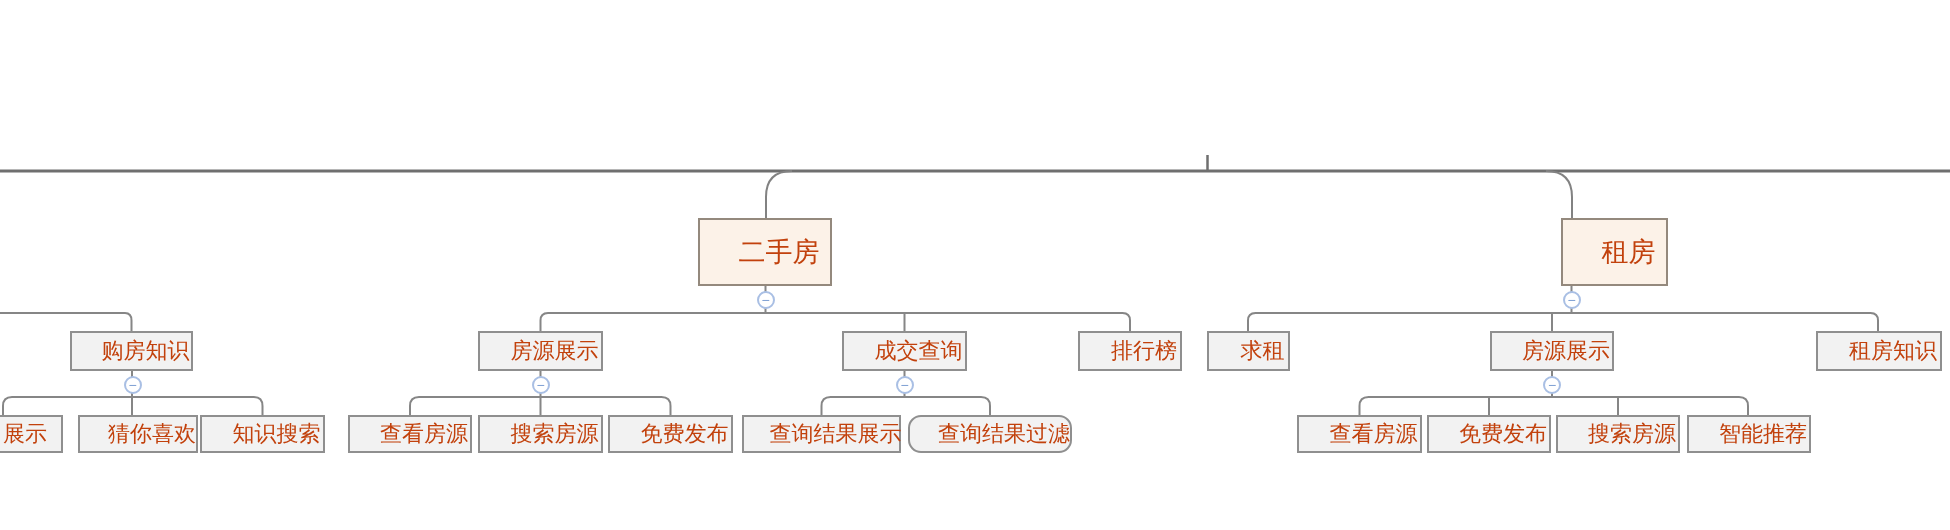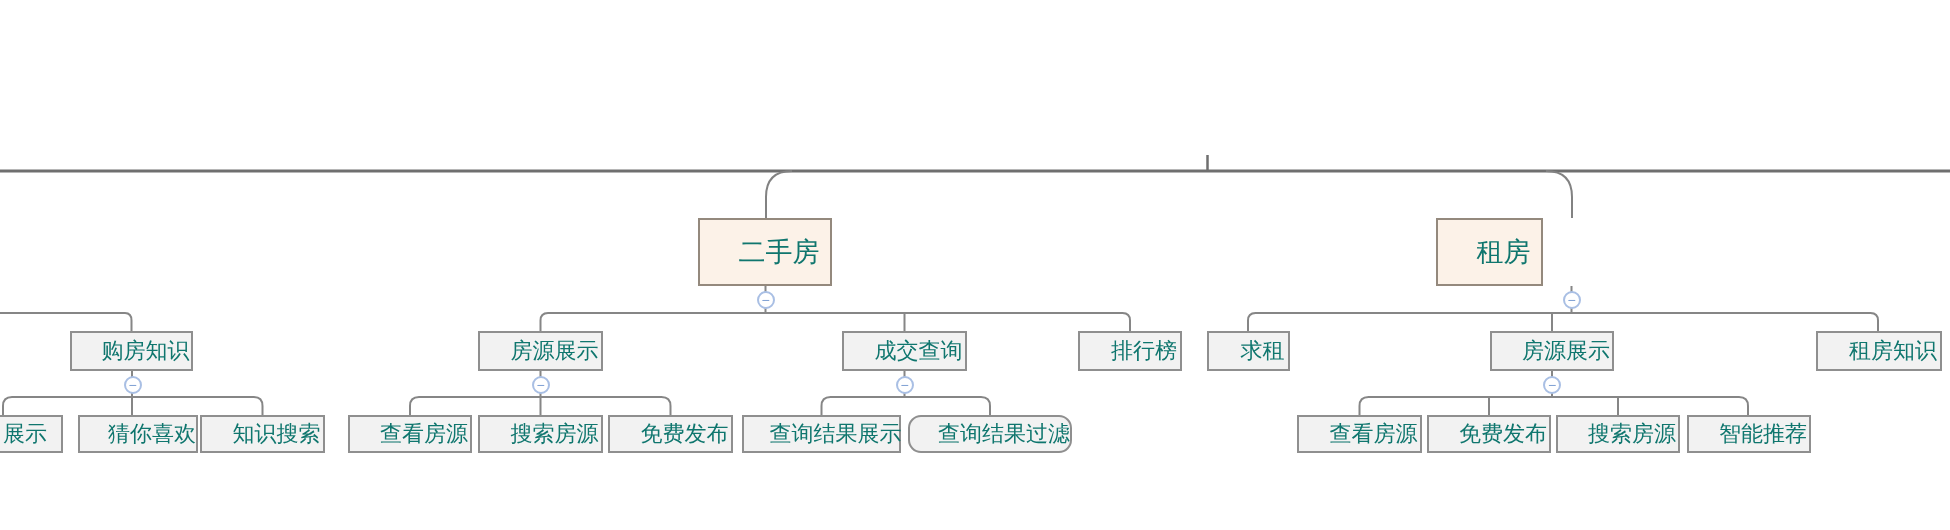--- a/index.html
+++ b/index.html
@@ -6,21 +6,21 @@
   .stage {
     position:relative; width:1950px; height:530px;
     overflow:hidden; background:#ffffff;
     font-family:"Liberation Sans", sans-serif;
   }
   .wires { position:absolute; left:0; top:0; }
   .node {
     position:absolute; box-sizing:border-box;
     display:flex; align-items:center; justify-content:center;
     background:#f2f2f2; border:2px solid #8f8f8f;
-    color:#0f766e; font-size:22px; white-space:nowrap;padding-left:28px;
+    color:#c2410c; font-size:22px; white-space:nowrap;padding-left:28px;
   }
   .lvl3 { top:331px; height:40px; }
   .lvl4 { top:415px; height:38px; }
   .lvl2 { top:218px; height:68px; background:#fcf2e8; border-color:#94897d; font-size:27px; }
   .cut  { justify-content:flex-end; padding-right:14px; }
   .root-outer {
     position:absolute; left:1012px; top:27px; width:390px; height:128px;
     box-sizing:border-box; border:6px solid #4a70c0; border-radius:12px;
     background:#cfe0f7; padding:3px;
   }
@@ -59,21 +59,21 @@
     <path d="M132 371 V397 M540.5 371 V397 M904.5 371 V397 M1552 371 V397" stroke="#868686" stroke-width="2" fill="none"></path>
 
     <path d="M3 415 V406 Q3 397 12 397 H253.5 Q262.5 397 262.5 406 V415 M132 397 V415" stroke="#868686" stroke-width="2" fill="none"></path>
     <path d="M410 415 V406 Q410 397 419 397 H661.5 Q670.5 397 670.5 406 V415 M540.5 397 V415" stroke="#868686" stroke-width="2" fill="none"></path>
     <path d="M821.5 415 V406 Q821.5 397 830.5 397 H981 Q990 397 990 406 V415" stroke="#868686" stroke-width="2" fill="none"></path>
     <path d="M1359.5 415 V406 Q1359.5 397 1368.5 397 H1739 Q1748 397 1748 406 V415 M1489 397 V415 M1618 397 V415" stroke="#868686" stroke-width="2" fill="none"></path>
   </svg>
 
 
   <div class="node lvl2" style="left:698px; width:134px;">二手房</div>
-  <div class="node lvl2" style="left:1436px; width:107px;">租房</div>
+  <div class="node lvl2" style="left:1561px; width:107px;">租房</div>
 
   <div class="node lvl3" style="left:70px; width:123px;text-align:right;">购房知识</div>
   <div class="node lvl3" style="left:478px; width:125px;">房源展示</div>
   <div class="node lvl3" style="left:842px; width:125px;">成交查询</div>
   <div class="node lvl3" style="left:1078px; width:104px;">排行榜</div>
   <div class="node lvl3" style="left:1207px; width:83px;">求租</div>
   <div class="node lvl3" style="left:1490px; width:124px;">房源展示</div>
   <div class="node lvl3" style="left:1816px; width:126px;">租房知识</div>
 
   <div class="node lvl4 cut" style="left:-57px; width:120px;">展示</div>

